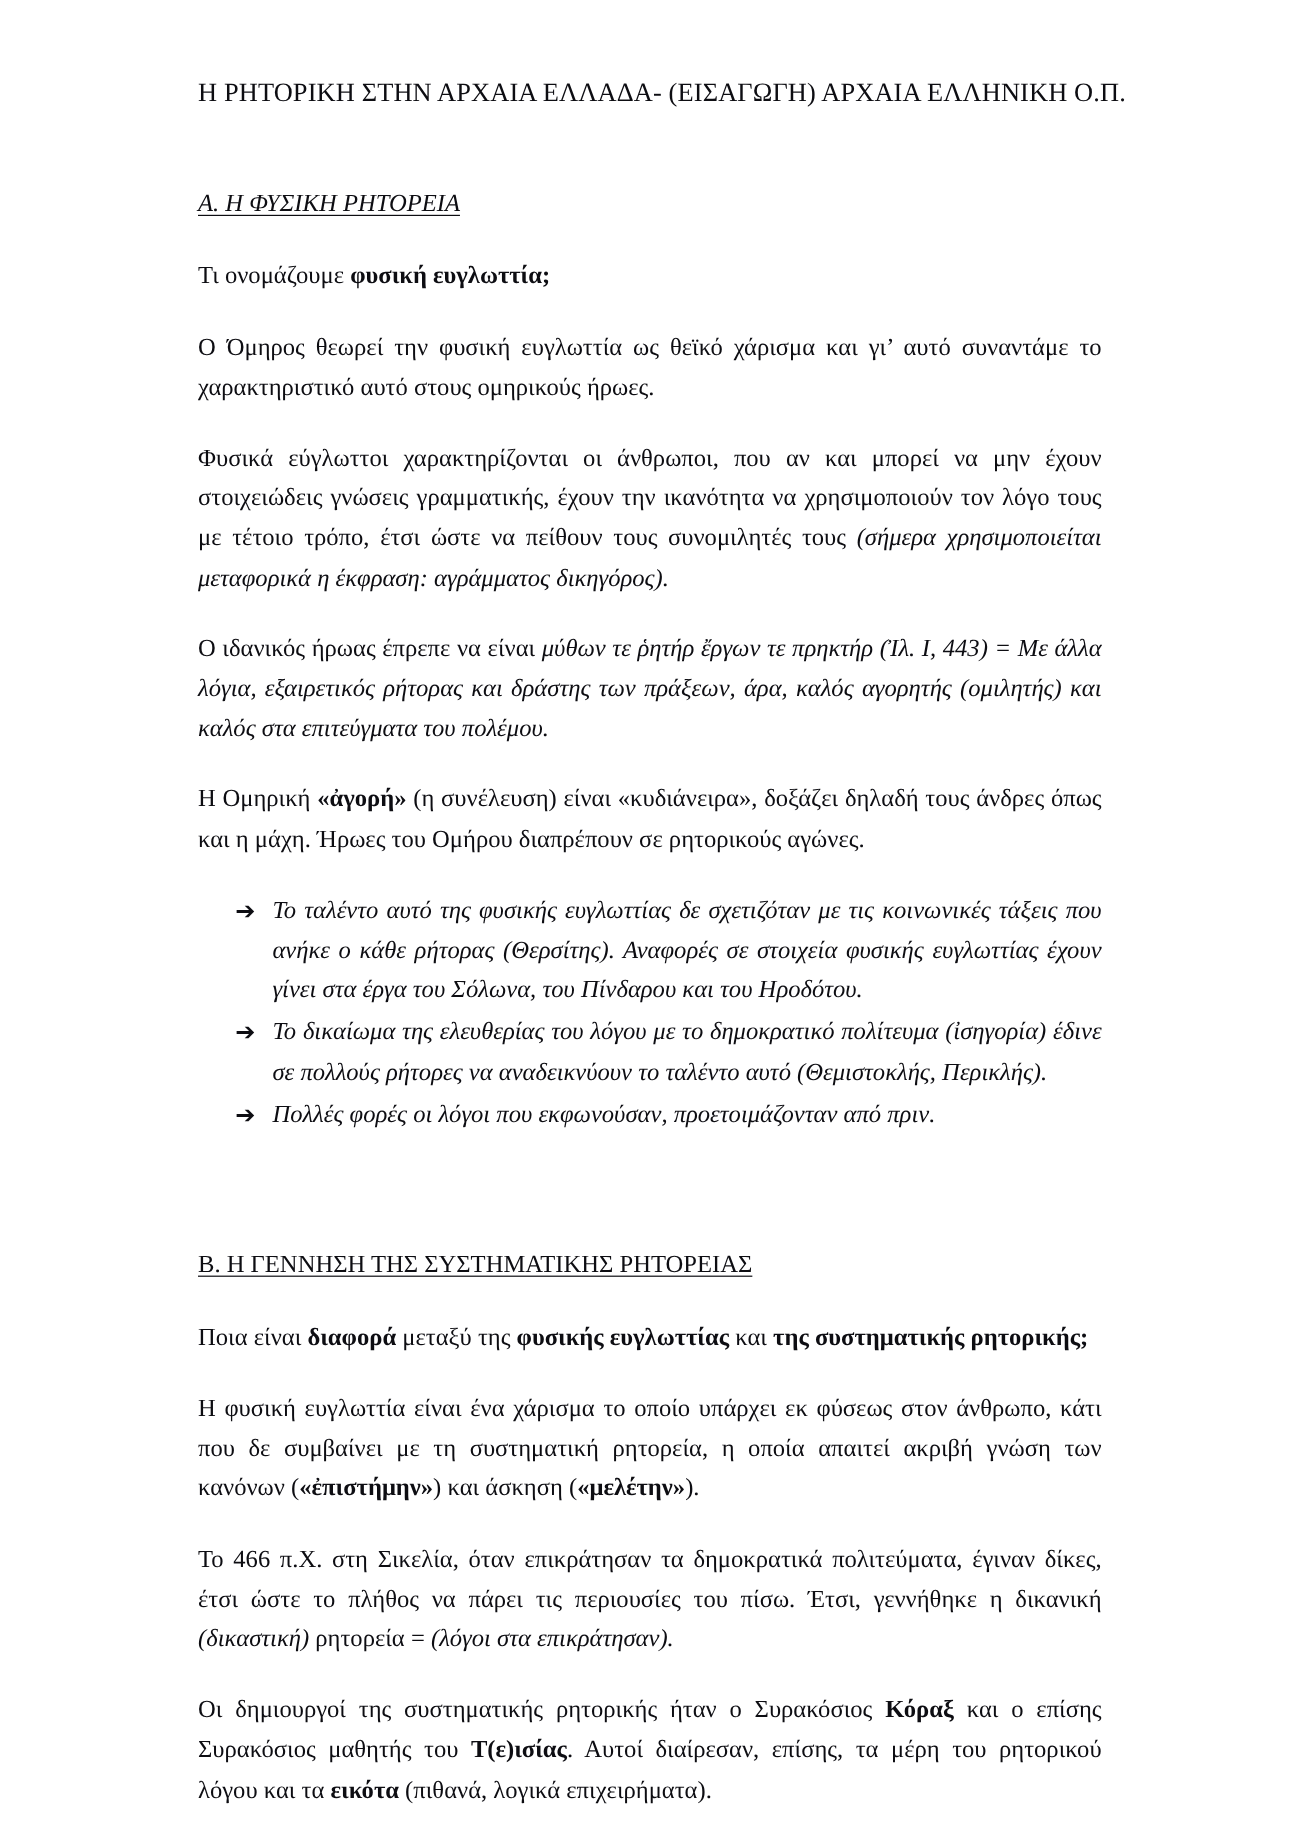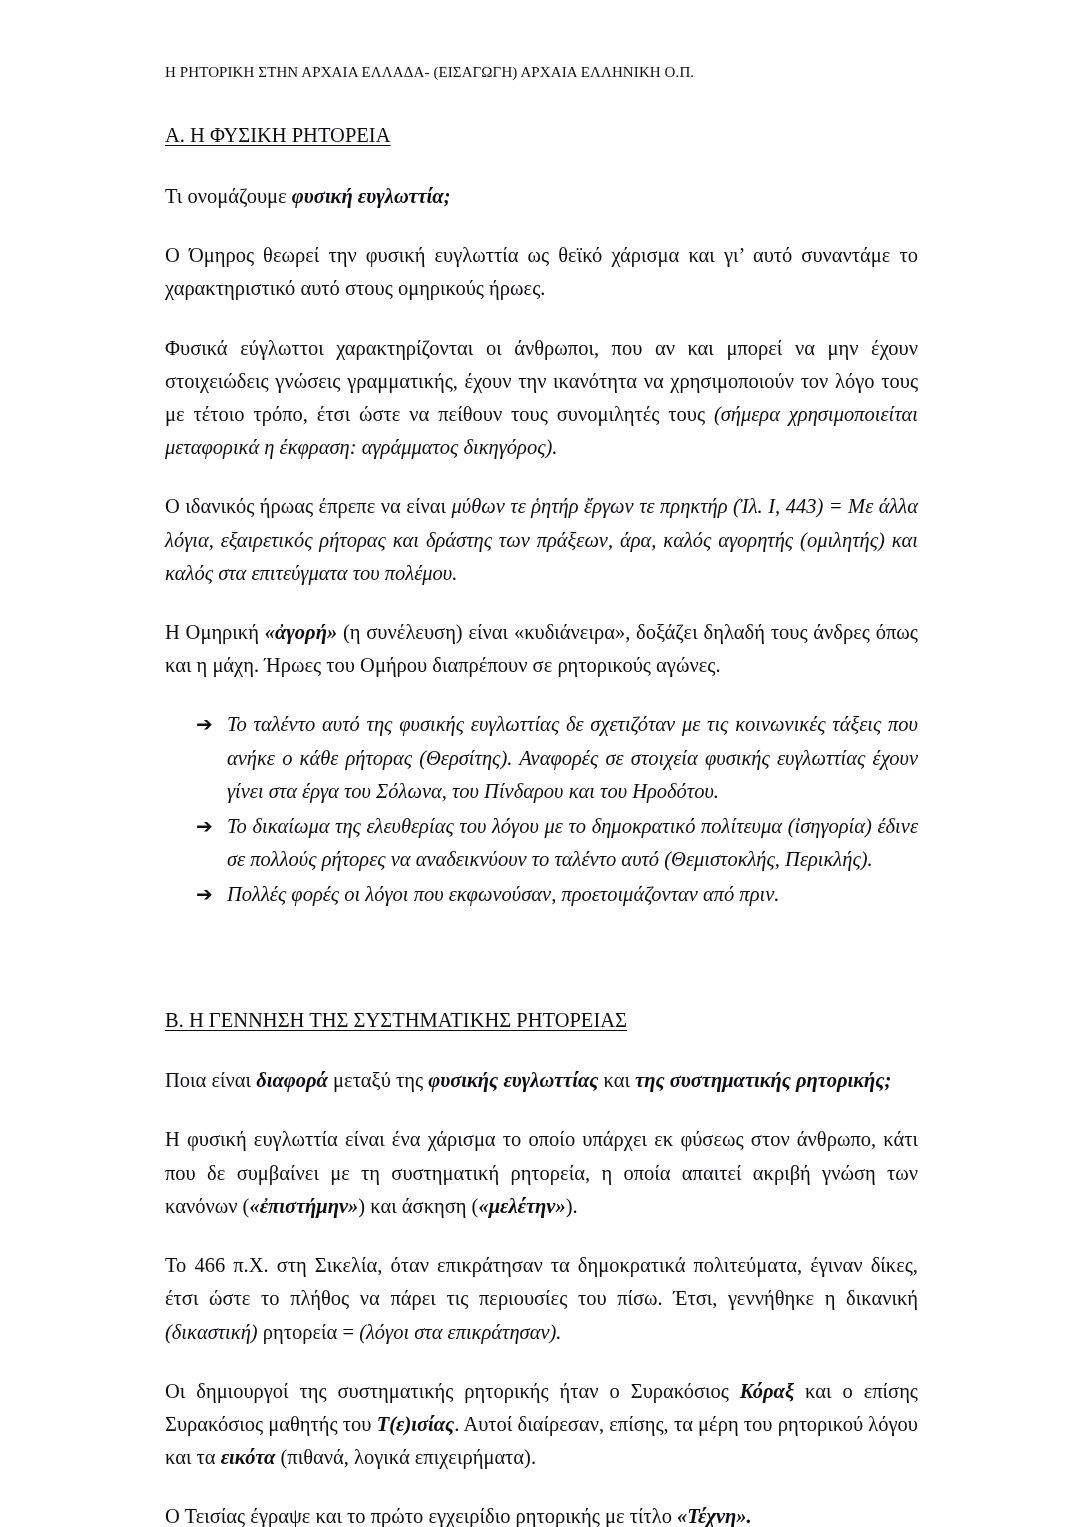--- a/index.html
+++ b/index.html
@@ -21,51 +21,51 @@
   }
   .content {
     position: absolute;
     left: 165px;
     top: 0;
     width: 753px;
   }
 
   
   .doc-title {
-    font-size: 15px;
+    font-size: 22px;
     line-height: 1.35;
     letter-spacing: 0.1px;
     margin-top: 62px;
     white-space: nowrap;
   }
 
   
   .section-heading {
     font-size: 20.5px;
     line-height: 1.4;
     text-decoration: underline;
     text-underline-offset: 3px;
     text-decoration-thickness: 1.2px;
     display: inline-block;
   }
-  .heading-a-wrap { margin-top: 39px; }
+  .heading-a-wrap { margin-top: 64px; font-style: italic; }
   .heading-b-wrap { margin-top: 0; }
 
   
   p.para {
     font-size: 20.5px;
     line-height: 1.62;
     text-align: justify;
     text-justify: inter-word;
     margin: 0;
   }
   .gap-md  { margin-top: 26px !important; }
   .gap-lg  { margin-top: 30px !important; }
 
-  b, .b   { font-weight: bold; font-style: italic; }
+  b, .b   { font-weight: bold; }
   i, .i   { font-style: italic; }
   .bi     { font-weight: normal; font-style: italic; }
 
   
   ul.arrow-list {
     list-style: none;
     margin: 26px 0 0 0;
     padding: 0;
   }
   ul.arrow-list > li {

